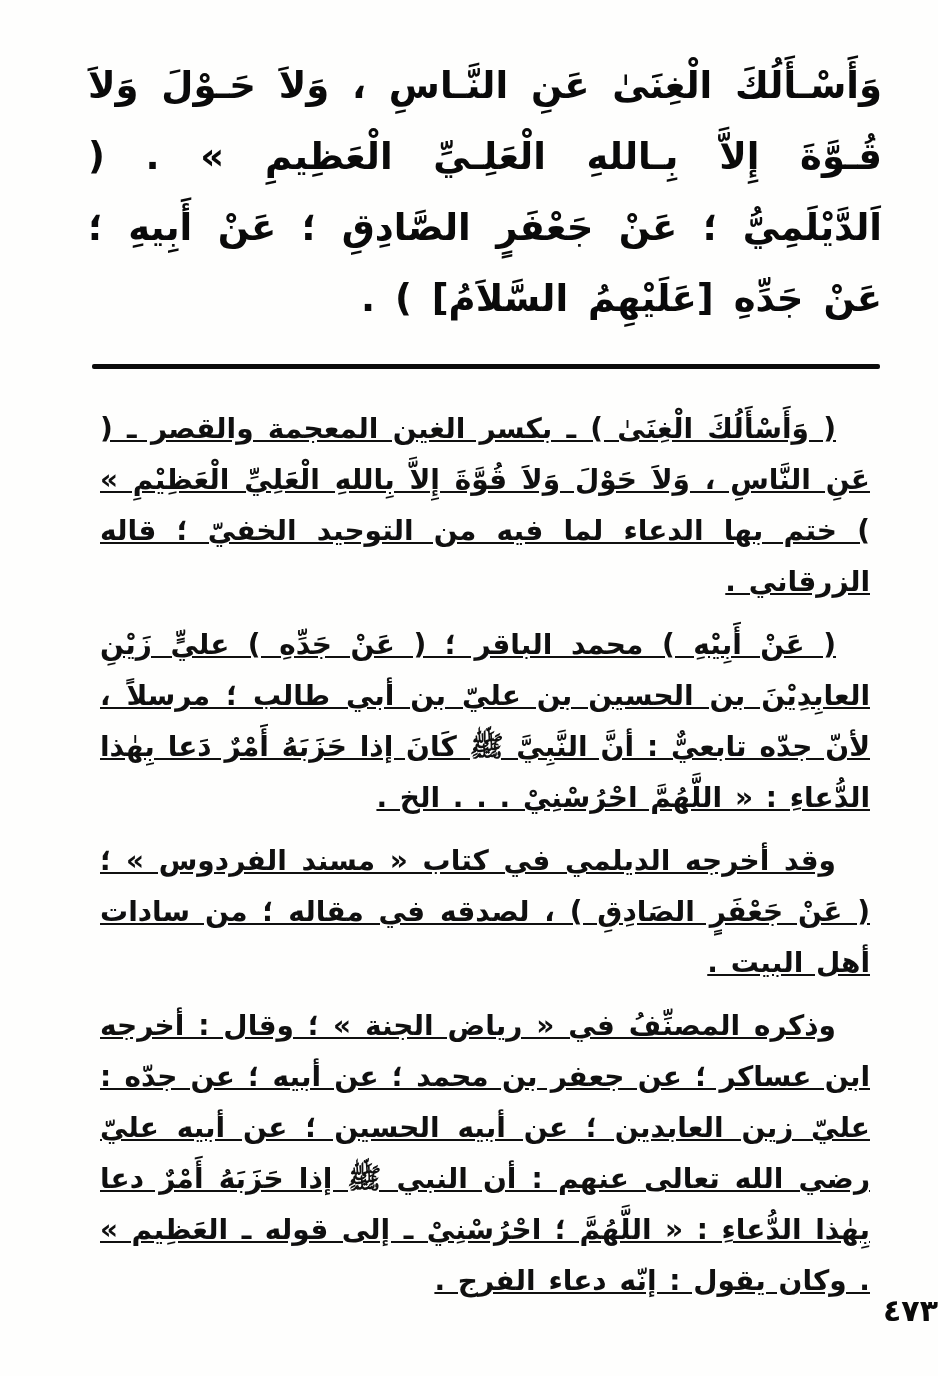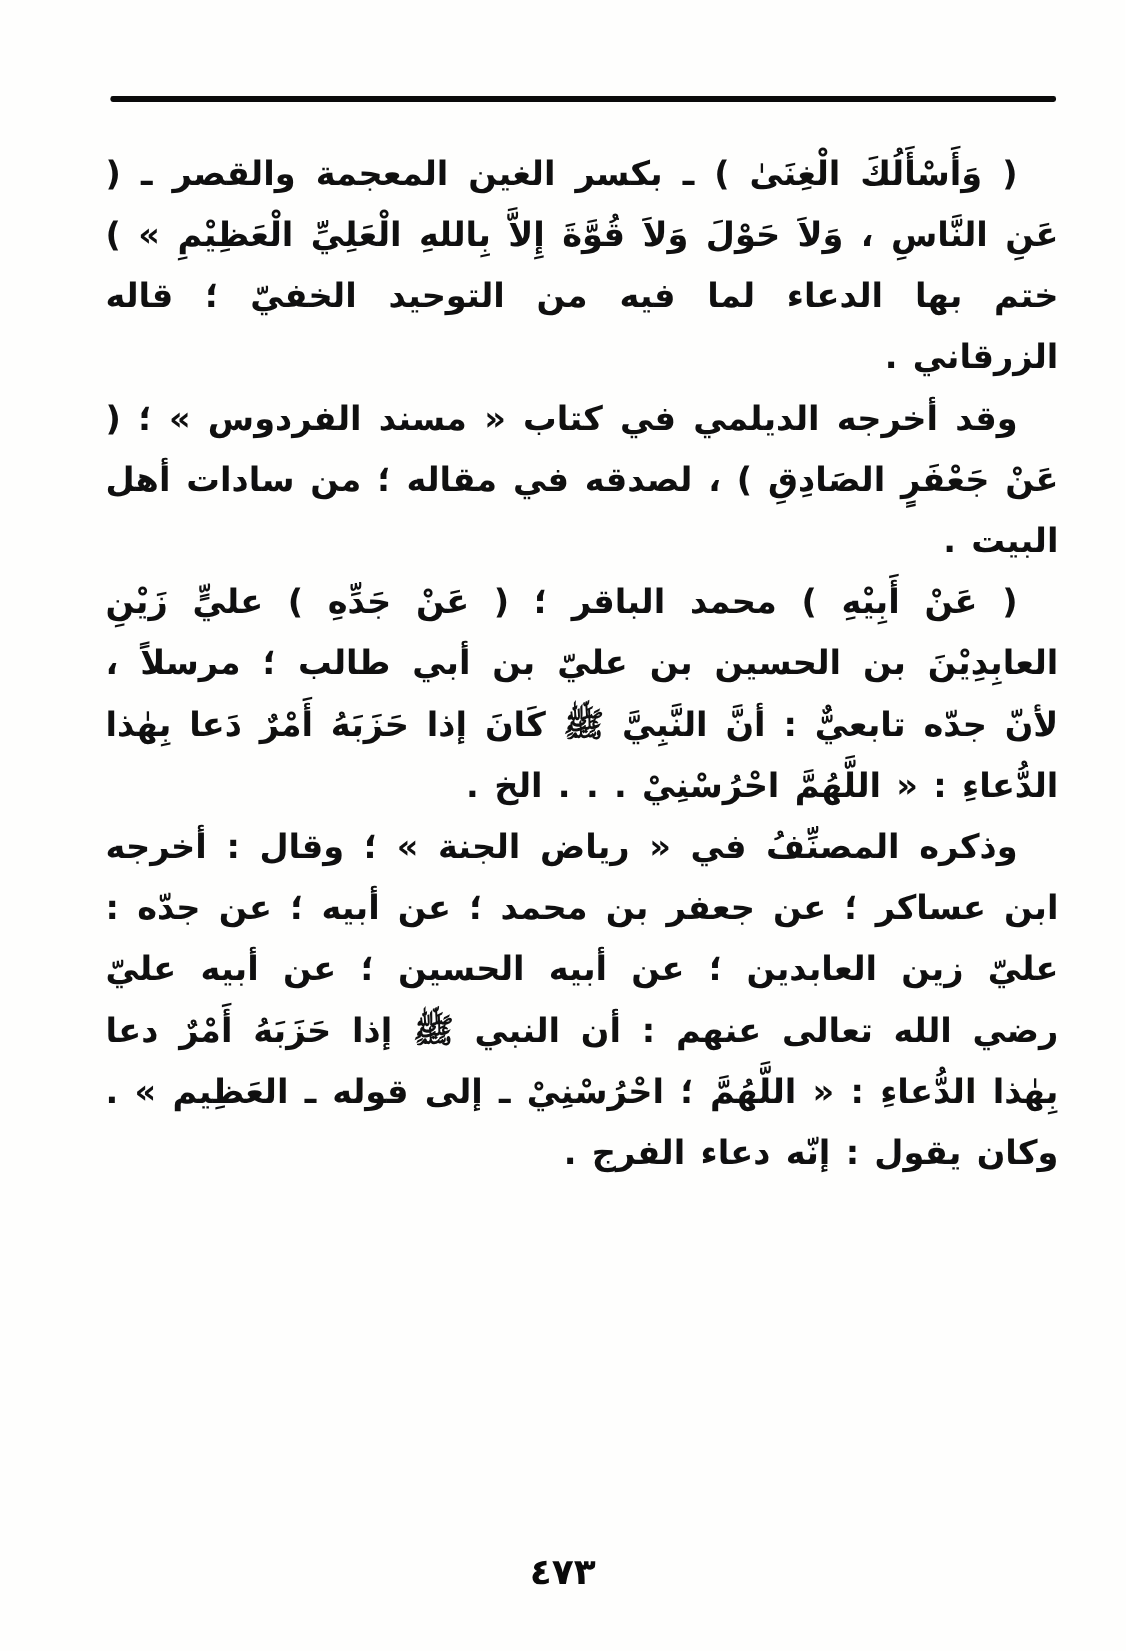--- a/index.html
+++ b/index.html
@@ -43,49 +43,50 @@
   .commentary {
     margin-top: 34px;
     font-size: 28px;
     font-weight: bold;
     line-height: 51px;
     text-align: justify;
     word-spacing: 3px;
     color: #101010;
   }
   .commentary p {
-    margin: 0;
+    margin: 12px;
     padding: 0;
     text-indent: 34px; 
+    text-decoration: underline;
   }
   .page-number {
     position: absolute;
     bottom: 48px;
     left: 0;
     width: 100%;
-    text-align: center;
     font-size: 30px;
     font-weight: bold;
     direction: rtl;
     color: #0a0a0a;
   }
 </style>
 </head>
 <body>
 
 <div class="page">
   <div class="content" lang="ar">
 
+    <div class="hadith" lang="ar">وَأَسْـأَلُكَ الْغِنَىٰ عَنِ النَّـاسِ ، وَلاَ حَـوْلَ وَلاَ قُـوَّةَ إِلاَّ بِـاللهِ الْعَلِـيِّ الْعَظِيمِ » . ( اَلدَّيْلَمِيُّ ؛ عَنْ جَعْفَرٍ الصَّادِقِ ؛ عَنْ أَبِيهِ ؛ عَنْ جَدِّهِ [عَلَيْهِمُ السَّلاَمُ] ) .</div>
 
     <div class="divider"></div>
 
     <div class="commentary">
       <p>( وَأَسْأَلُكَ الْغِنَىٰ ) ـ بكسر الغين المعجمة والقصر ـ ( عَنِ النَّاسِ ، وَلاَ حَوْلَ وَلاَ قُوَّةَ إِلاَّ بِاللهِ الْعَلِيِّ الْعَظِيْمِ » ) ختم بها الدعاء لما فيه من التوحيد الخفيّ ؛ قاله الزرقاني .</p>
+      <p>( عَنْ أَبِيْهِ ) محمد الباقر ؛ ( عَنْ جَدِّهِ ) عليٍّ زَيْنِ العابِدِيْنَ بن الحسين بن عليّ بن أبي طالب ؛ مرسلاً ، لأنّ جدّه تابعيٌّ : أنَّ النَّبِيَّ ﷺ كَانَ إذا حَزَبَهُ أَمْرٌ دَعا بِهٰذا الدُّعاءِ : « اللَّهُمَّ احْرُسْنِيْ . . . الخ .</p>
       <p>وقد أخرجه الديلمي في كتاب « مسند الفردوس » ؛ ( عَنْ جَعْفَرٍ الصَادِقِ ) ، لصدقه في مقاله ؛ من سادات أهل البيت .</p>
-      <p>( عَنْ أَبِيْهِ ) محمد الباقر ؛ ( عَنْ جَدِّهِ ) عليٍّ زَيْنِ العابِدِيْنَ بن الحسين بن عليّ بن أبي طالب ؛ مرسلاً ، لأنّ جدّه تابعيٌّ : أنَّ النَّبِيَّ ﷺ كَانَ إذا حَزَبَهُ أَمْرٌ دَعا بِهٰذا الدُّعاءِ : « اللَّهُمَّ احْرُسْنِيْ . . . الخ .</p>
       <p>وذكره المصنِّفُ في « رياض الجنة » ؛ وقال : أخرجه ابن عساكر ؛ عن جعفر بن محمد ؛ عن أبيه ؛ عن جدّه : عليّ زين العابدين ؛ عن أبيه الحسين ؛ عن أبيه عليّ رضي الله تعالى عنهم : أن النبي ﷺ إذا حَزَبَهُ أَمْرٌ دعا بِهٰذا الدُّعاءِ : « اللَّهُمَّ ؛ احْرُسْنِيْ ـ إلى قوله ـ العَظِيم » . وكان يقول : إنّه دعاء الفرج .</p>
 
     </div>
 
   </div>
 
   <div class="page-number" lang="ar">٤٧٣</div>
 </div>
 
 </body></html>

